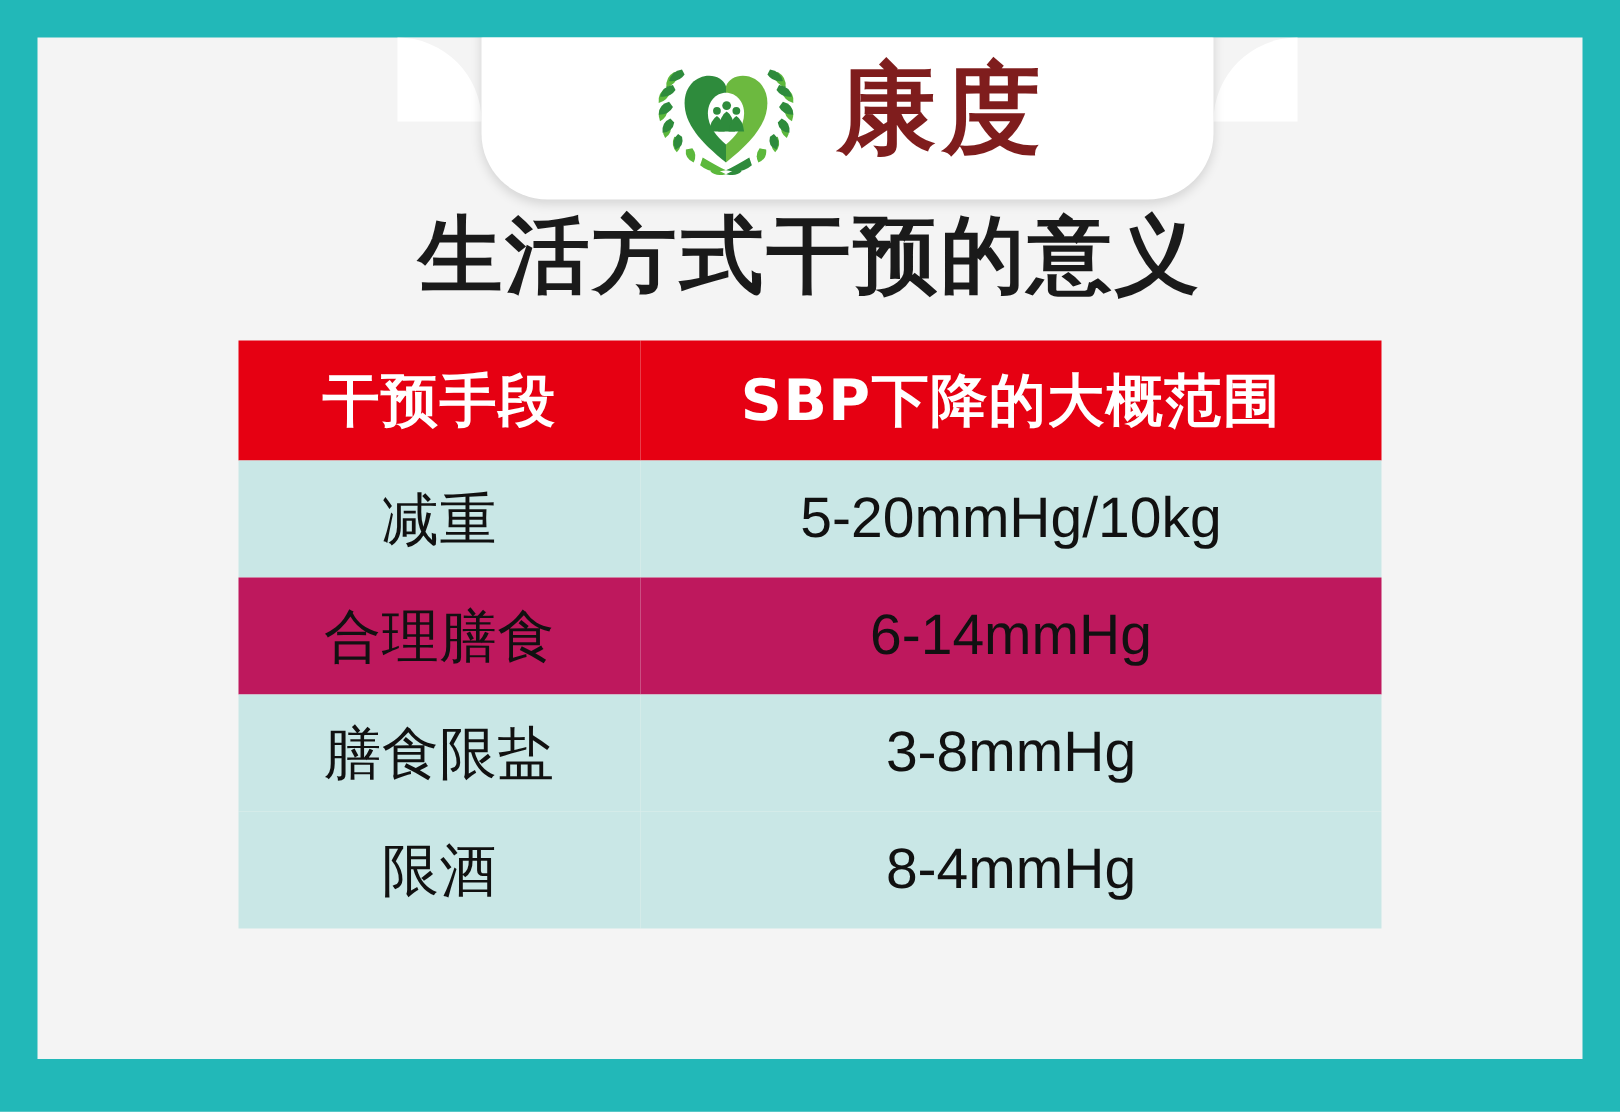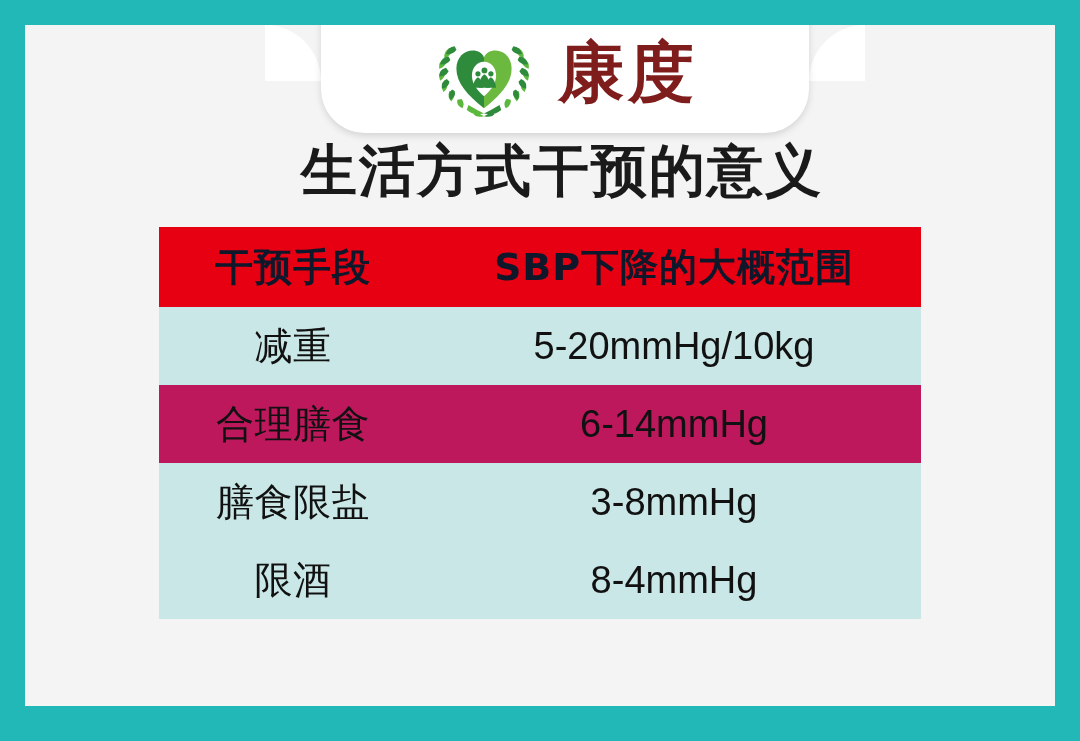--- a/index.html
+++ b/index.html
@@ -96,38 +96,37 @@
     left: 0;
     top: 106px;
     width: 1030px;
     text-align: center;
     font-size: 56px;
     line-height: 80px;
     font-weight: 700;
     color: #1a1a1a;
     letter-spacing: 2px;
     font-family: "DejaVu Sans", "Liberation Sans", sans-serif;
-    padding-left: 22px;
   }
 
   
   #intervention-table {
     position: absolute;
     left: 134px;
     top: 202px;
     width: 762px;
     border-collapse: collapse;
     table-layout: fixed;
   }
   #intervention-table col.c1 { width: 268px; }
   #intervention-table col.c2 { width: 494px; }
 
   #intervention-table thead th {
     background: #e60012;
-    color: #0f172a;
+    color: #ffffff;
     height: 80px;
     font-size: 38px;
     font-weight: 700;
     letter-spacing: 1px;
     text-align: center;
     padding: 0;
     font-family: "DejaVu Sans", "Liberation Sans", sans-serif;
     margin-top: 44px;
   }
 

